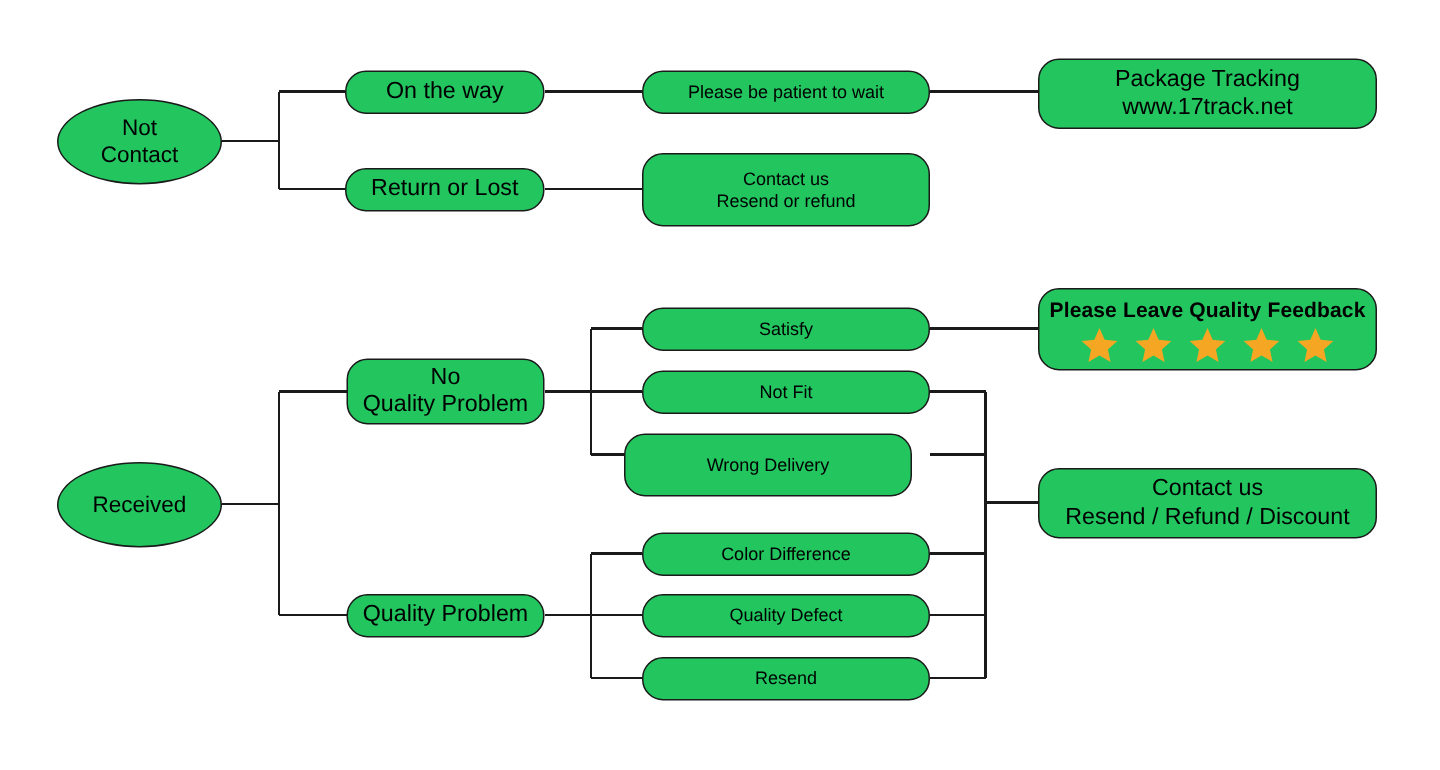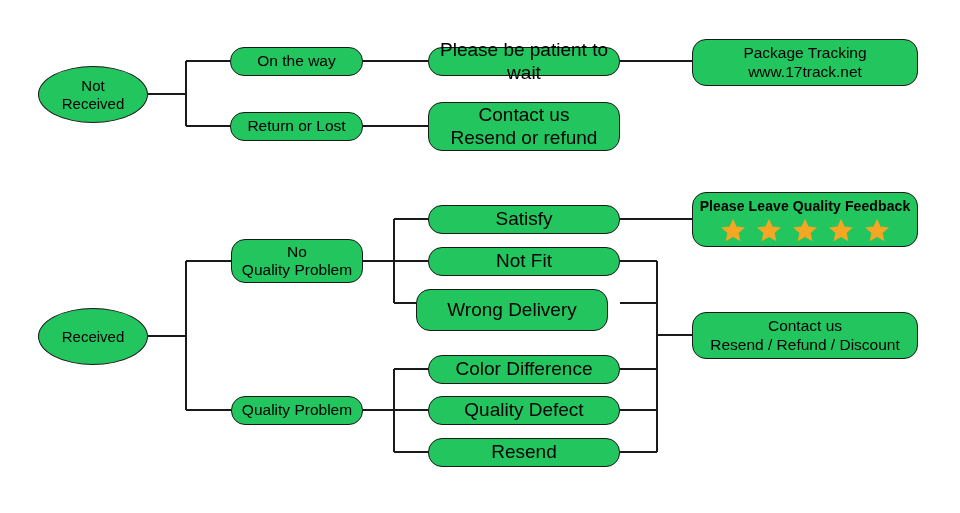--- a/index.html
+++ b/index.html
@@ -49,21 +49,21 @@
     border-width: 1.4px;
   }
 
   .node .txt {
     display: block;
     white-space: pre-line;
   }
 
   .t-root   { font-size: 15px; }
   .t-mid    { font-size: 15.5px; }
-  .t-leaf   { font-size: 19px; }
+  .t-leaf   { font-size: 12px; }
   .t-end    { font-size: 15.5px; }
   .t-fb     { font-size: 14px; font-weight: 600; letter-spacing: 0.1px; }
 
   .feedback {
     flex-direction: column;
     justify-content: center;
     gap: 2px;
     padding-top: 2px;
   }
   .stars {
@@ -126,21 +126,21 @@
       <path d="M620,369 L657,369"></path>
       <path d="M620,410 L657,410"></path>
       <path d="M620,452 L657,452"></path>
       <path d="M657,261 L657,452"></path>
       <path d="M657,335 L692,335"></path>
     </g>
   </svg>
 
   <div class="node ellipse t-root" style="left:38px; top:66px; width:110px; height:57px;">
     <span class="txt">Not
-Received</span>
+Contact</span>
   </div>
 
   <div class="node rbox t-mid" style="left:230px; top:47px; width:133px; height:29px;">
     <span class="txt">On the way</span>
   </div>
 
   <div class="node rbox t-mid" style="left:230px; top:112px; width:133px; height:29px;">
     <span class="txt">Return or Lost</span>
   </div>
 

